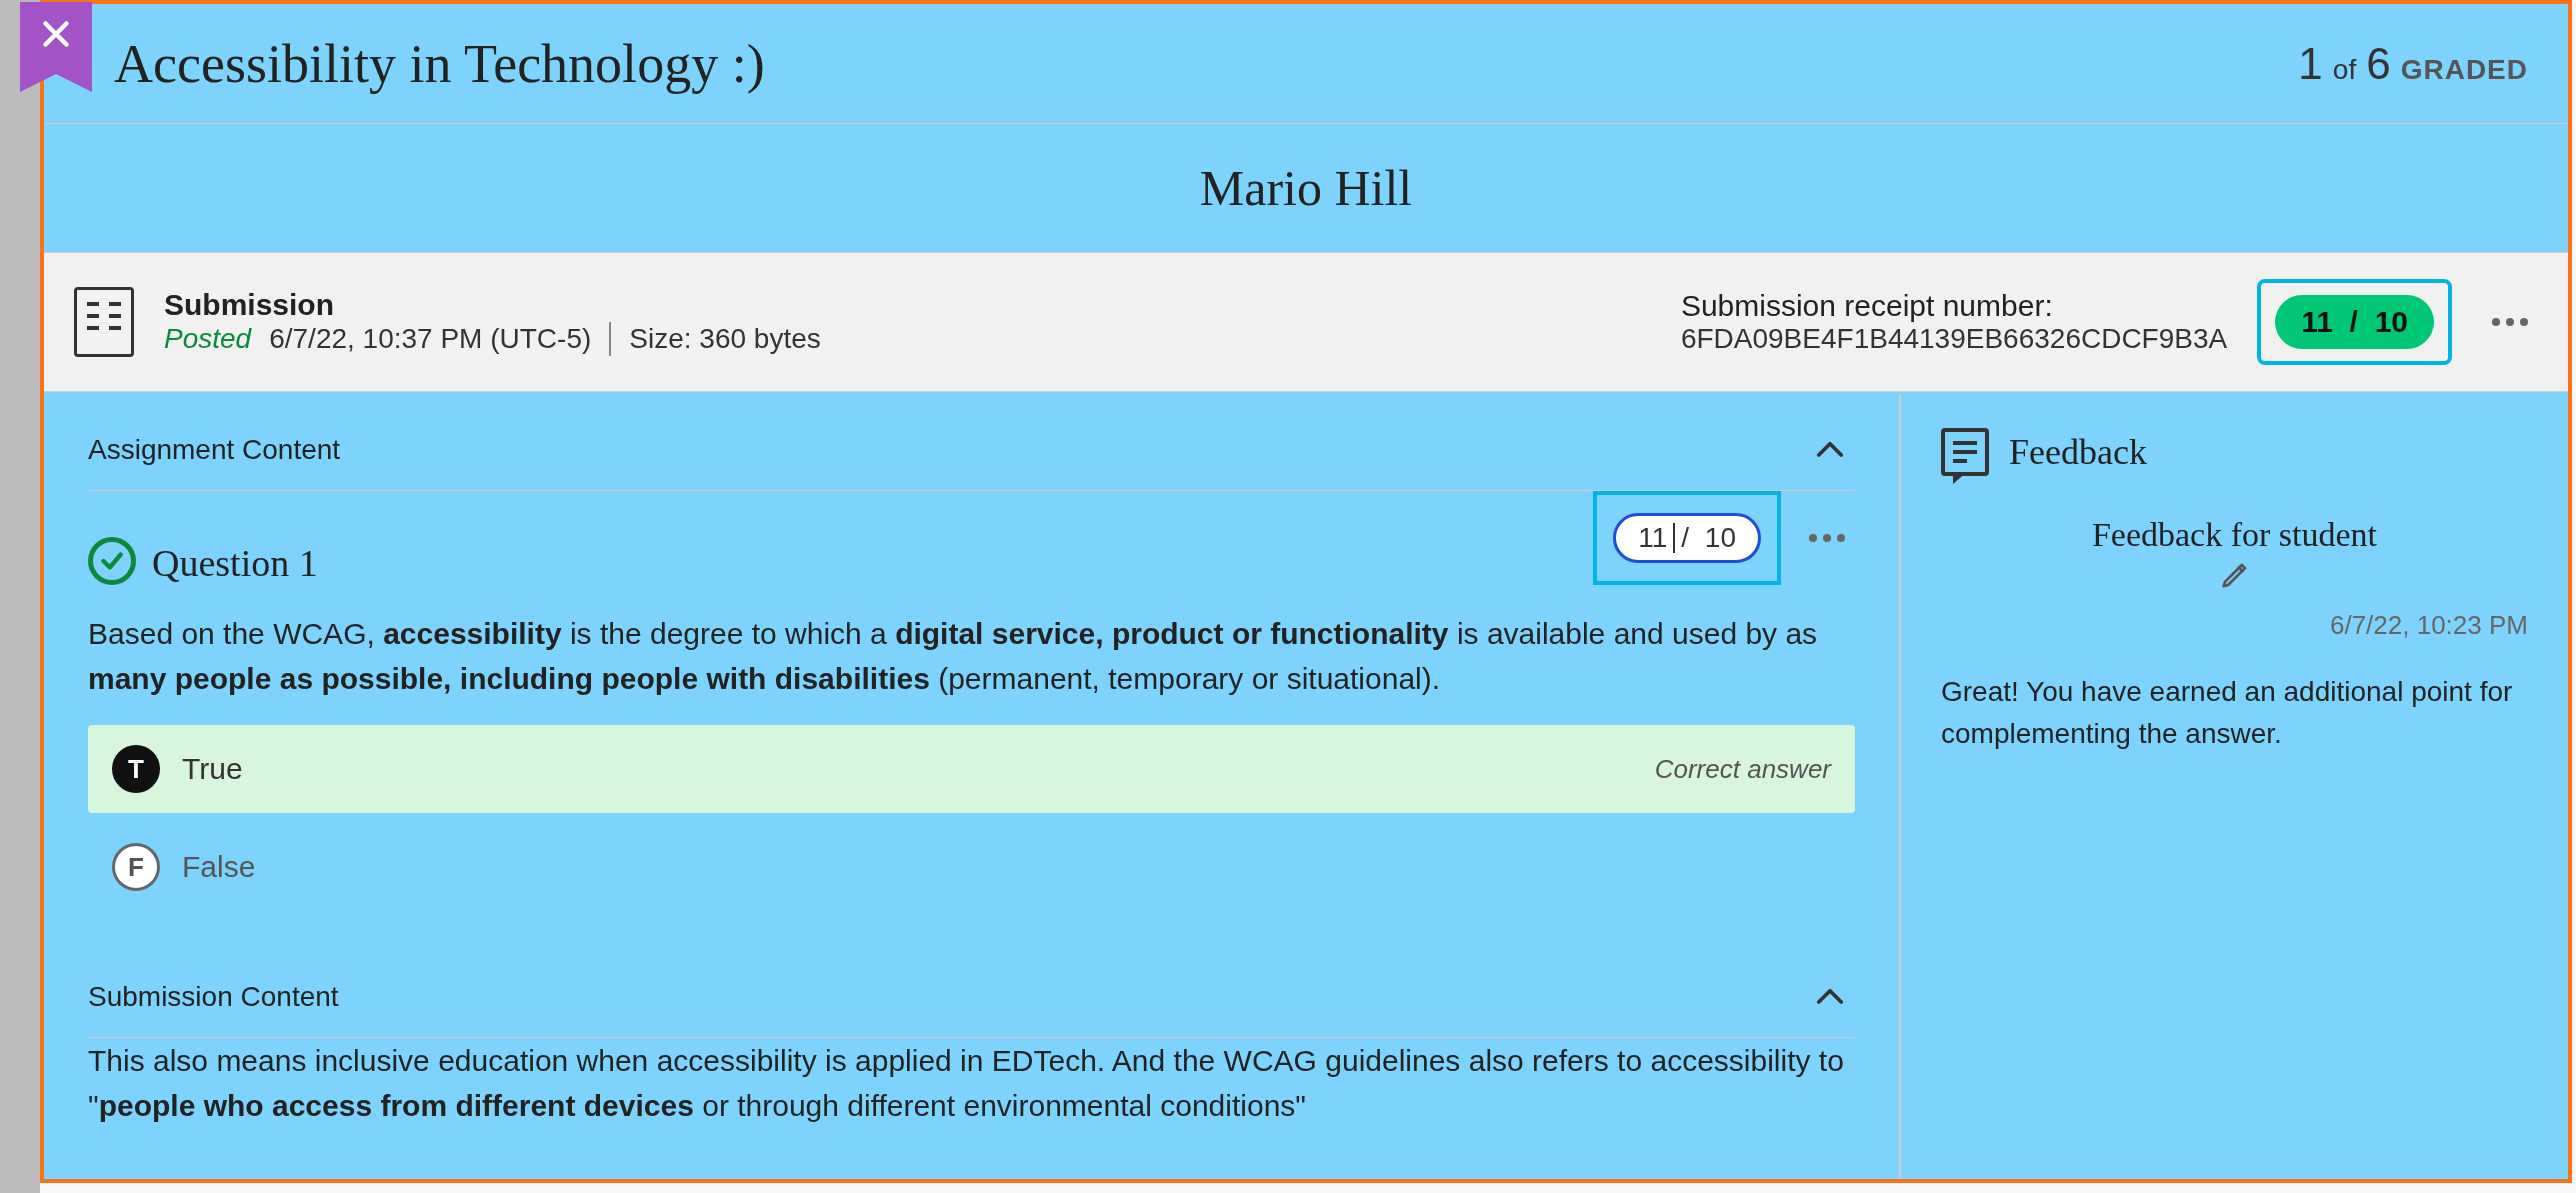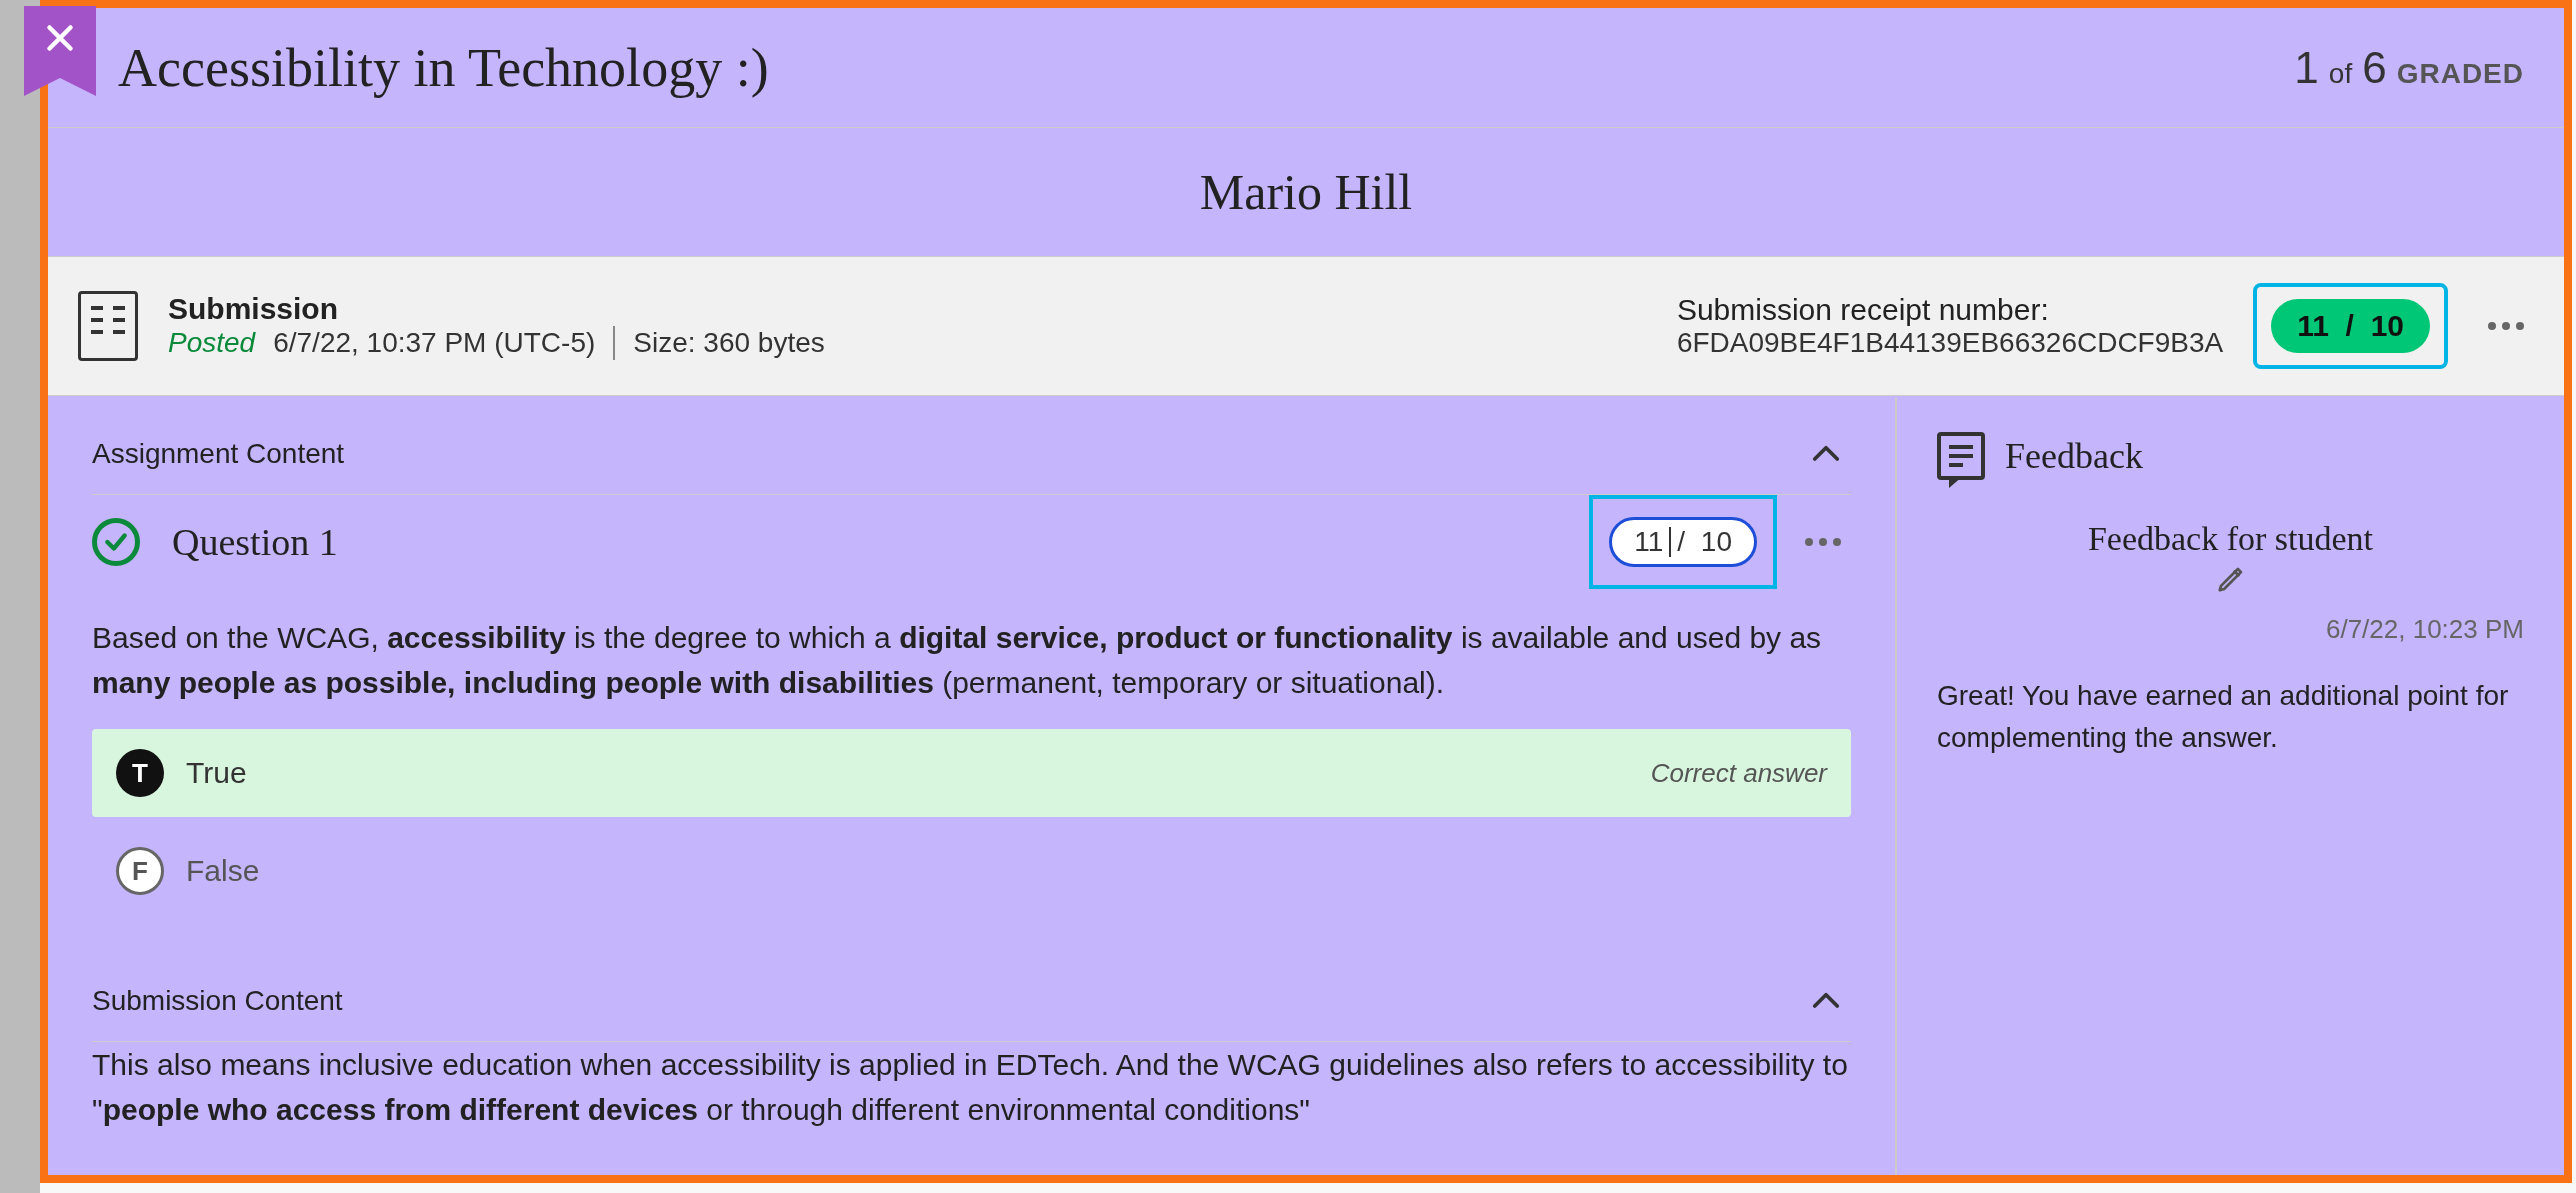--- a/index.html
+++ b/index.html
@@ -8,21 +8,21 @@
 
   
   .under-strip {
     position: absolute; top: 0; left: 0; width: 40px; height: 100%;
     background: #bbb;
   }
 
   
   .panel {
     position: absolute; top: 0; left: 40px; right: 4px; bottom: 10px;
-    background: #c4b5fd; border: 8px solid #f97316;
+    background: #7dd3fc; border: 4px solid #f97316;
   }
 
   
   .close-ribbon {
     position: absolute; top: -2px; left: -24px; width: 72px; height: 72px;
     background: #a253c8; z-index: 10; cursor: pointer;
   }
   .close-ribbon::after {
     content:""; position:absolute; bottom:-18px; left:0;
     border-left: 36px solid #a253c8; border-right: 36px solid #a253c8;
@@ -81,21 +81,21 @@
   .right-col { width: 667px; padding: 34px 40px; }
 
   .section-head-row {
     display:flex; align-items:center; justify-content:space-between;
     border-bottom:1px solid #ccc; padding-bottom:24px; 
   }
   .section-head { font-size:28px; color:#222; }
   .chev-up { cursor:pointer; padding:6px 10px;}
   .chev-up svg { display:block;}
 
-  .question-row { display:flex; align-items:center; gap:32px; margin-bottom:26px; position:relative;}
+  .question-row { display:flex; align-items:flex-end; gap:16px; margin-bottom:26px; position:relative;}
   .check-circle {
     width:48px; height:48px; border:5px solid #0a8a3a; border-radius:50%;
     display:flex; align-items:center; justify-content:center; flex-shrink:0;
   }
   .q-title { font-family: Georgia, serif; font-size:38px; color:#222;}
   .q-score-wrap { margin-left:auto; display:flex; align-items:center; gap:18px;}
   .q-score-box { border: 4px solid #00b4e6; padding: 18px 16px; }
   .q-score-oval {
     border:3px solid #1d4ed8; border-radius:995px; padding: 6px 22px;
     font-size:28px; color:#333; display:flex; align-items:center; gap:4px;

